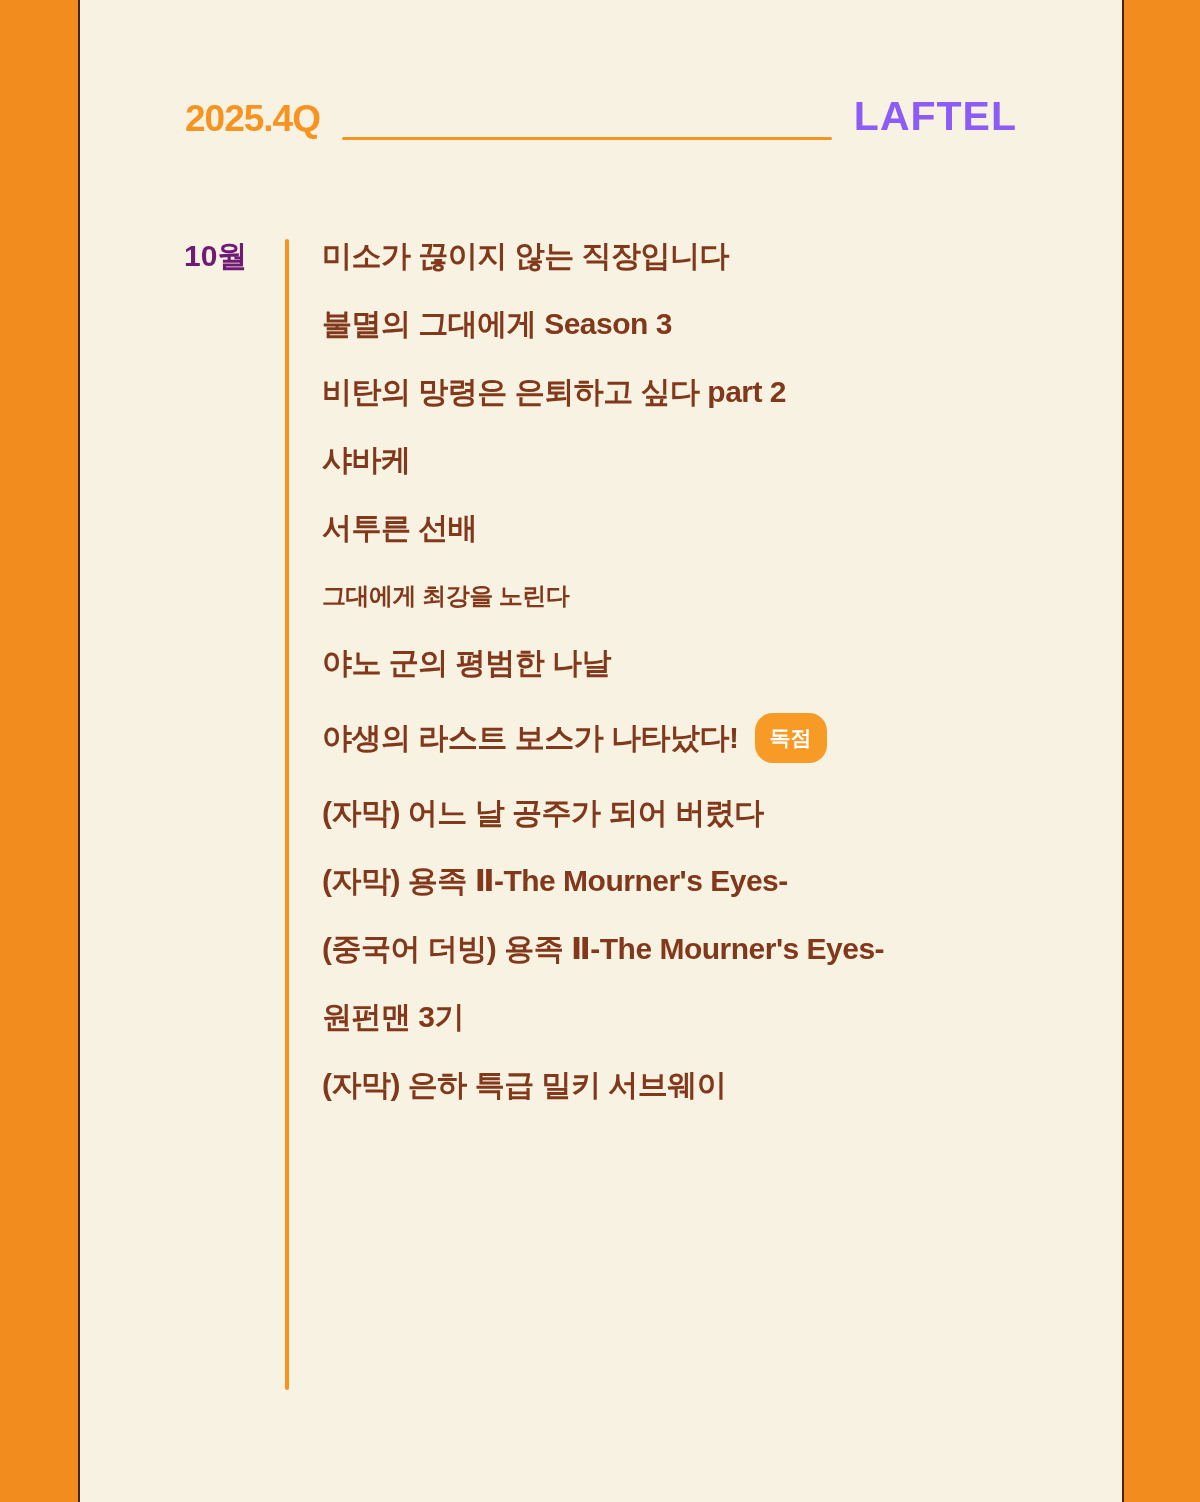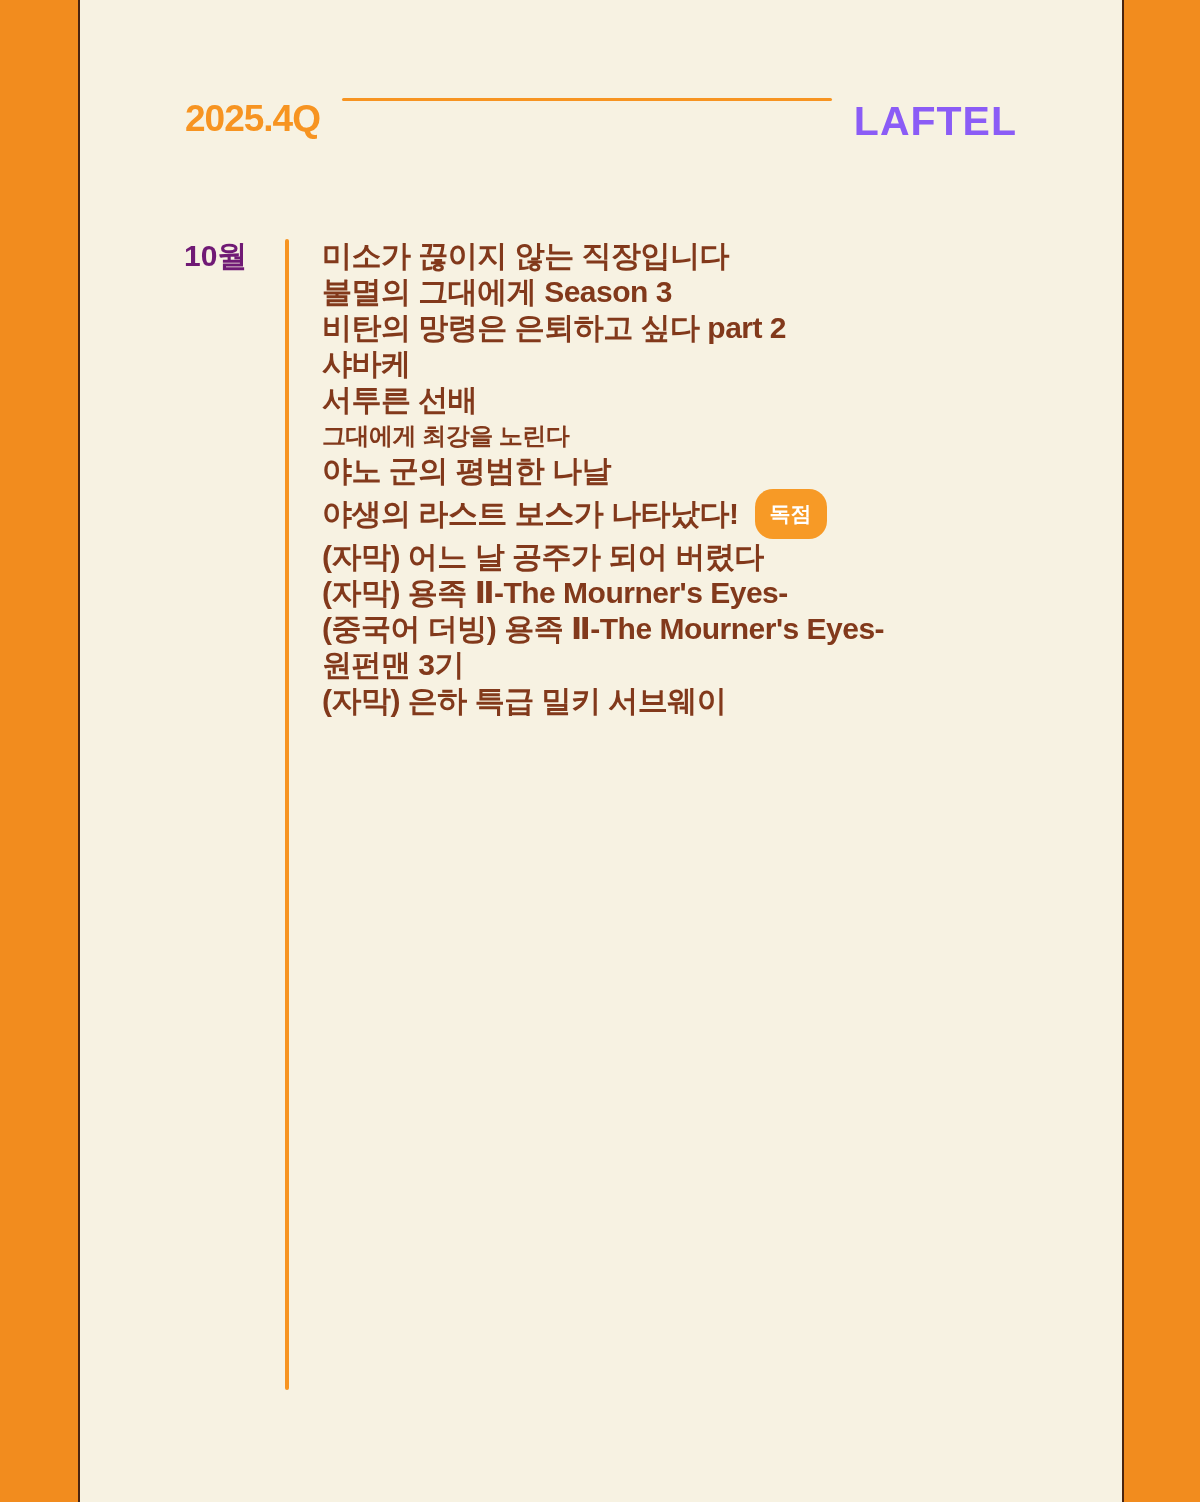--- a/index.html
+++ b/index.html
@@ -26,21 +26,21 @@
   .side-band.right { right: 0; width: 76px; border-left: 2px solid #4a2410; }
 
   
   .header {
     position: absolute;
     left: 185px;
     top: 98px;
     width: 832px;
     height: 42px;
     display: flex;
-    align-items: flex-start;
+    align-items: flex-end;
     gap: 22px;
   }
   .quarter {
     color: #f79421;
     font-size: 37px;
     font-weight: 900;
     letter-spacing: -1px;
     white-space: nowrap;
   }
   .header-rule {
@@ -80,20 +80,21 @@
   }
 
   
   .release-list {
     position: absolute;
     left: 322px;
     top: 238px;
     width: 790px;
     display: flex;
     flex-direction: column;
+    gap: 32px;
   }
   .release-item { color: #82391b; }
   .release-item.large {
     font-size: 30px;
     line-height: 36px;
     font-weight: 800;
     letter-spacing: -0.5px;
     white-space: nowrap;
   }
   .release-item.small {

